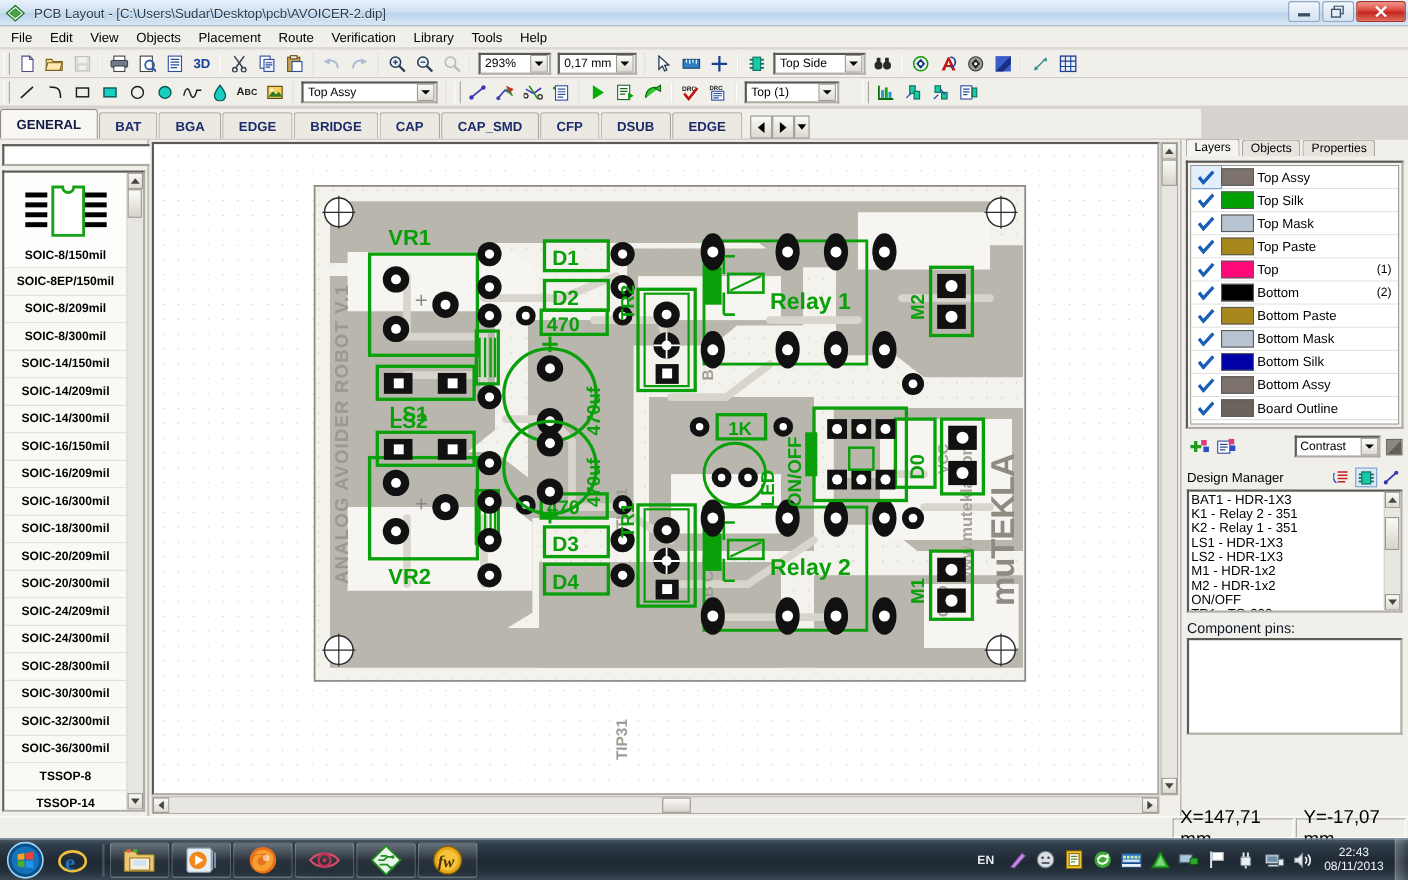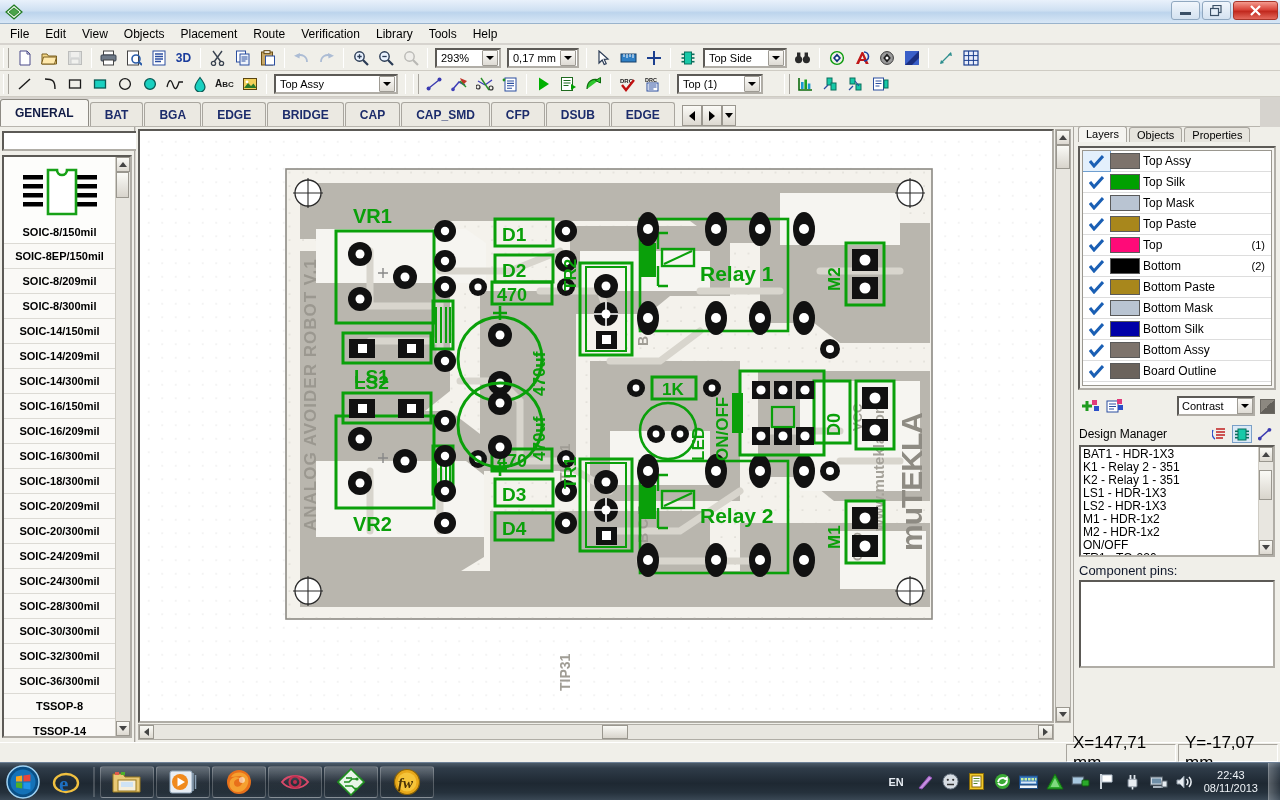--- a/index.html
+++ b/index.html
@@ -88,21 +88,21 @@
     border-top:4px solid #000;
   }
   .combo.w-zoom{ width:66px; }
   .combo.w-grid{ width:72px; }
   .combo.w-side{ width:84px; }
   .combo.w-layer{ width:124px; }
   .combo.w-toplayer{ width:86px; }
 
   
   .libtabs{
-    position:absolute; left:0; top:99px; width:1260px; height:28px;
+    position:absolute; left:0; top:99px; width:1092px; height:28px;
     background:#f0efe9; border-bottom:1px solid #b8b5ae;
     display:flex; align-items:flex-end;
   }
   .libtab{
     height:24px; padding:0 14px; margin-right:1px;
     display:flex;align-items:center;
     font-size:12px; font-weight:bold; color:#1c2c6b;
     font-family:"Liberation Sans", sans-serif;
     background:#ebe9e2; border:1px solid #a9a69f; border-bottom:none;
     border-radius:3px 3px 0 0;
@@ -324,20 +324,21 @@
 
 <div class="app">
 
   <div class="titlebar">
     <div class="title-logo">
       <svg width="18" height="16" viewBox="0 0 18 16">
         <polygon points="9,1 17,8 9,15 1,8" fill="#e8f3e8" stroke="#1f7a1f" stroke-width="1.2"></polygon>
         <polygon points="9,4 14,8 9,12 4,8" fill="#4aa34a" stroke="#1f7a1f" stroke-width="0.8"></polygon>
       </svg>
     </div>
+    <div class="title-text">PCB Layout - [C:\Users\Sudar\Desktop\pcb\AVOICER-2.dip]</div>
     <div class="win-btns">
       <div class="win-btn">
         <span class="bx" style="display:block;width:11px;height:3px;background:#3b5066;margin-top:6px;"></span>
       </div>
       <div class="win-btn">
         <svg width="13" height="12" viewBox="0 0 13 12">
           <rect x="3" y="0.5" width="8" height="7" fill="none" stroke="#3b5066" stroke-width="1.2"></rect>
           <rect x="0.5" y="3.5" width="8" height="7" fill="#e3edf7" stroke="#3b5066" stroke-width="1.2"></rect>
         </svg>
       </div>

